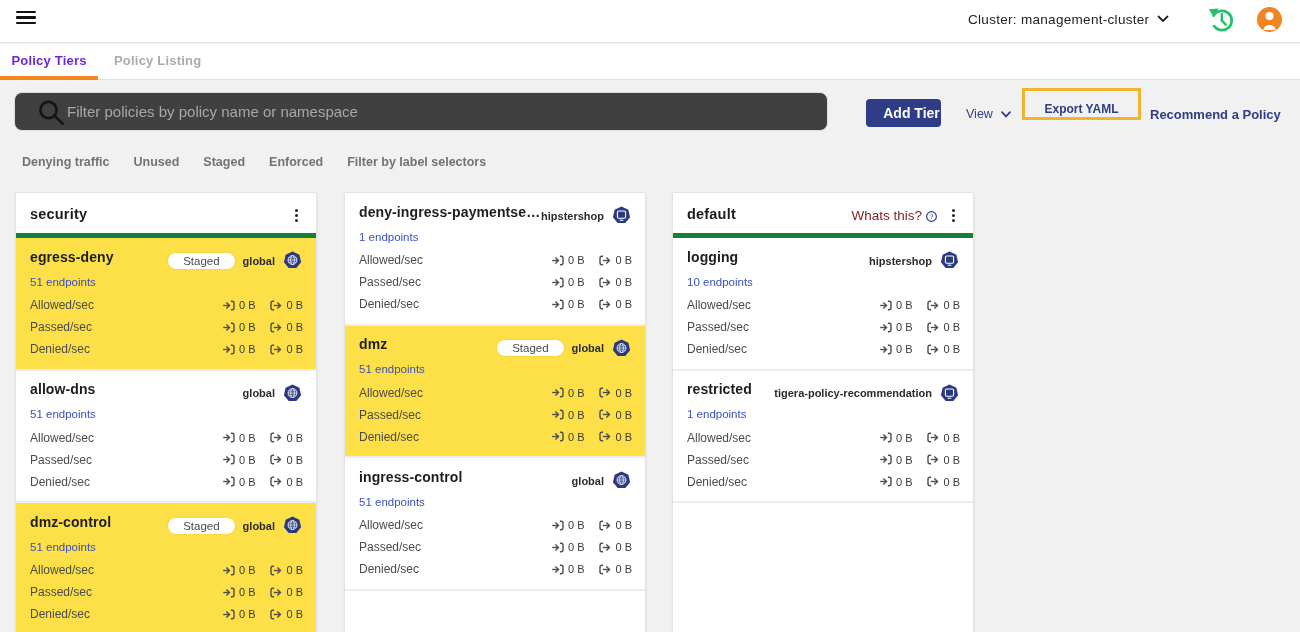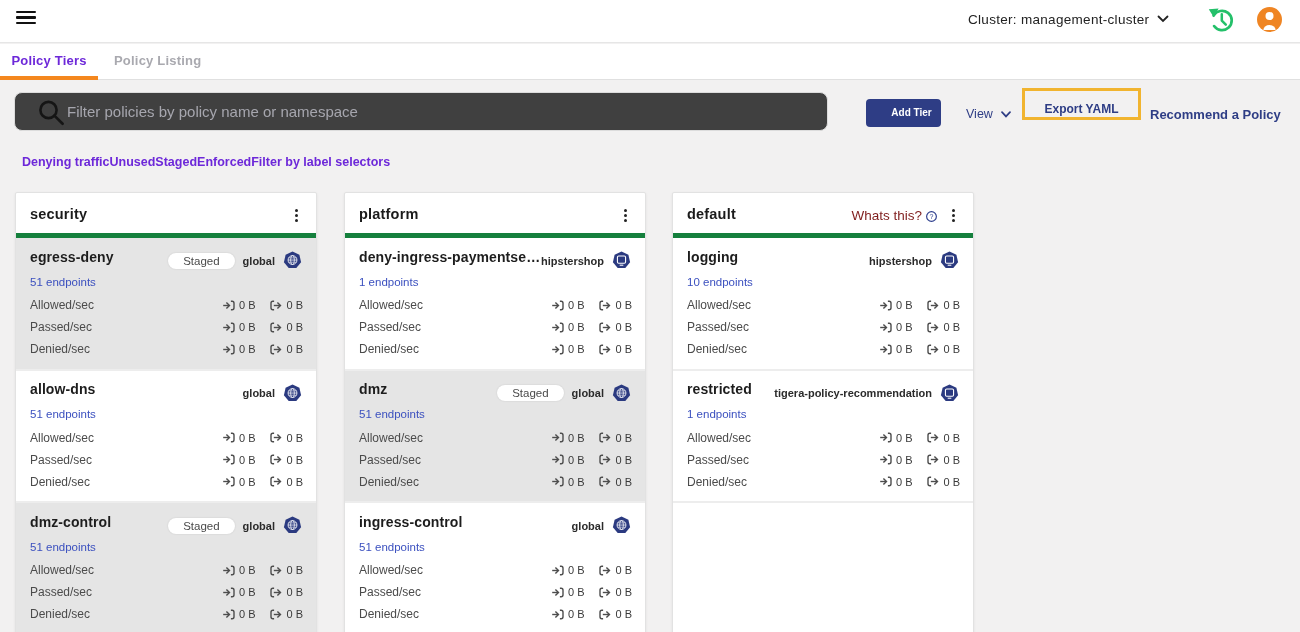--- a/index.html
+++ b/index.html
@@ -14,38 +14,38 @@
 .avatar { position:absolute; left:1257px; top:7px; }
 
 .tabs { position:absolute; left:0; top:44px; width:1300px; height:36px; background:#fff; border-bottom:1px solid #e0e0e0; }
 .tab { position:absolute; top:0; height:36px; line-height:34px; font-size:13px; font-weight:bold; letter-spacing:0.2px; }
 .tab1 { left:0; width:98px; text-align:center; color:#6d28d9; border-bottom:4px solid #f4871e; }
 .tab2 { left:114px; color:#a9a9af; }
 
 .search { position:absolute; left:14px; top:91.5px; width:814px; height:39px; background:#404040; border:1px solid #dcdcdc; border-radius:8px; }
 .search .ph { position:absolute; left:52px; top:10.5px; font-size:15px; color:#a6a6ae; }
 .mag { position:absolute; left:22px; top:6.5px; }
-.btn-addtier { position:absolute; left:866px; top:99px; width:75px; height:28px; background:#2e3d85; color:#fff; font-size:10px; font-weight:bold; border:none; border-radius:4px; text-align:center; line-height:28px; font-family:"Liberation Sans", sans-serif;padding-left:16px; }
+.btn-addtier { position:absolute; left:866px; top:99px; width:75px; height:28px; background:#2e3d85; color:#fff; font-size:14px; font-weight:bold; border:none; border-radius:4px; text-align:center; line-height:28px; font-family:"Liberation Sans", sans-serif;padding-left:16px; }
 .view { position:absolute; left:966px; top:107px; font-size:12.5px; font-weight:normal; color:#2e3d85; }
 .view svg { margin-left:8px; }
 .export { position:absolute; left:1022px; top:88px; width:119px; height:32px; border:3px solid #f1b42f; color:#2e3d85; font-size:12px; font-weight:bold; text-align:center; line-height:36px; }
 .recommend { position:absolute; left:1150px; top:107px; font-size:13px; font-weight:bold; color:#2e3d85; white-space:nowrap; }
-.filters { position:absolute; left:22px; top:154.5px; display:flex; font-size:12.5px; font-weight:bold; color:#6d28d9; }
+.filters { position:absolute; left:22px; top:154.5px; display:flex; gap:24px; font-size:12.5px; font-weight:bold; color:#737373; }
 
 .col { position:absolute; top:192px; width:302px; height:520px; background:#fff; border:1px solid #e2e2e2; box-shadow:0 1px 3px rgba(0,0,0,0.07); border-radius:2px; }
 .col1 { left:15px; } .col2 { left:344px; } .col3 { left:672px; }
 .colhead { position:relative; height:45px; border-bottom:5px solid #15803d; }
 .colhead .cname { position:absolute; left:14px; top:12.5px; font-size:14.5px; font-weight:bold; color:#1b1b1b; letter-spacing:0.2px; }
 .dots { position:absolute; right:17px; top:15.5px; width:4px; }
 .dots i { display:block; width:3px; height:3px; border-radius:50%; background:#222; margin-bottom:2.2px; }
 .whats { position:absolute; right:36px; top:15px; font-size:13.5px; color:#7f1d1d; }
 .whats svg { vertical-align:-2px; margin-left:4px; }
 
 .card { position:relative; height:132.5px; border-bottom:2px solid #ededed; background:#fff; }
-.card.gray { background:#e5e5e5; }
+.card.gray { background:#fde047; }
 .pname { position:absolute; left:14px; top:10.5px; font-size:14px; font-weight:bold; color:#1d1d1d; max-width:182px; white-space:nowrap; overflow:hidden; text-overflow:ellipsis; letter-spacing:0.1px; }
 .prow { position:absolute; right:14px; top:12px; height:21px; display:flex; align-items:center; gap:8px; }
 .pill { background:#fff; border-radius:8.5px; height:16px; line-height:16px; padding:0 15px; font-size:11.5px; color:#4a4a4a; box-shadow:0 0 2px rgba(0,0,0,0.12); }
 .ns { font-size:11px; font-weight:bold; color:#2b2b2b; }
 .eps { position:absolute; left:14px; top:37.5px; font-size:11.5px; color:#3b50bf; }
 .rows { position:absolute; left:14px; right:13px; top:56px; }
 .mrow { height:22px; display:flex; align-items:center; font-size:12px; color:#4b4b4b; }
 .vals { margin-left:auto; display:flex; gap:15px; }
 .mv { display:flex; align-items:center; gap:4px; font-size:11px; color:#3a3a3a; }
 </style>
@@ -289,28 +289,20 @@
                   <path d="M3.8 6.5 H10" stroke="#4d4d4d" stroke-width="1.4"></path>
                   <path d="M7.4 3.4 L10.5 6.5 L7.4 9.6" stroke="#4d4d4d" stroke-width="1.4" fill="none"></path>
                 </svg>0 B</span>
             </span>
           </div>
         </div>
       </div>
     </div>
 </div>
 <div class="col col2">
-  <div class="colhead">
-      <span class="cname">platform</span>
-      <div class="dots">
-        <i></i>
-        <i></i>
-        <i></i>
-      </div>
-    </div>
   <div id="c-plat">
       <div class="card ">
         <div class="pname">deny-ingress-paymentservice</div>
         <div class="prow">
           <span class="ns">hipstershop</span>
           <svg width="19" height="19" viewBox="0 0 21 21">
             <polygon points="10.5,0.5 18.1,4.2 20,12.3 14.7,18.9 6.3,18.9 1,12.3 2.9,4.2" fill="#2b3a80"></polygon>
             <rect x="6" y="5.5" width="9" height="8" rx="1.4" stroke="#fff" stroke-width="1.2" fill="none"></rect>
             <path d="M8.5 15.7 h4" stroke="#fff" stroke-width="1.2"></path>
           </svg>

